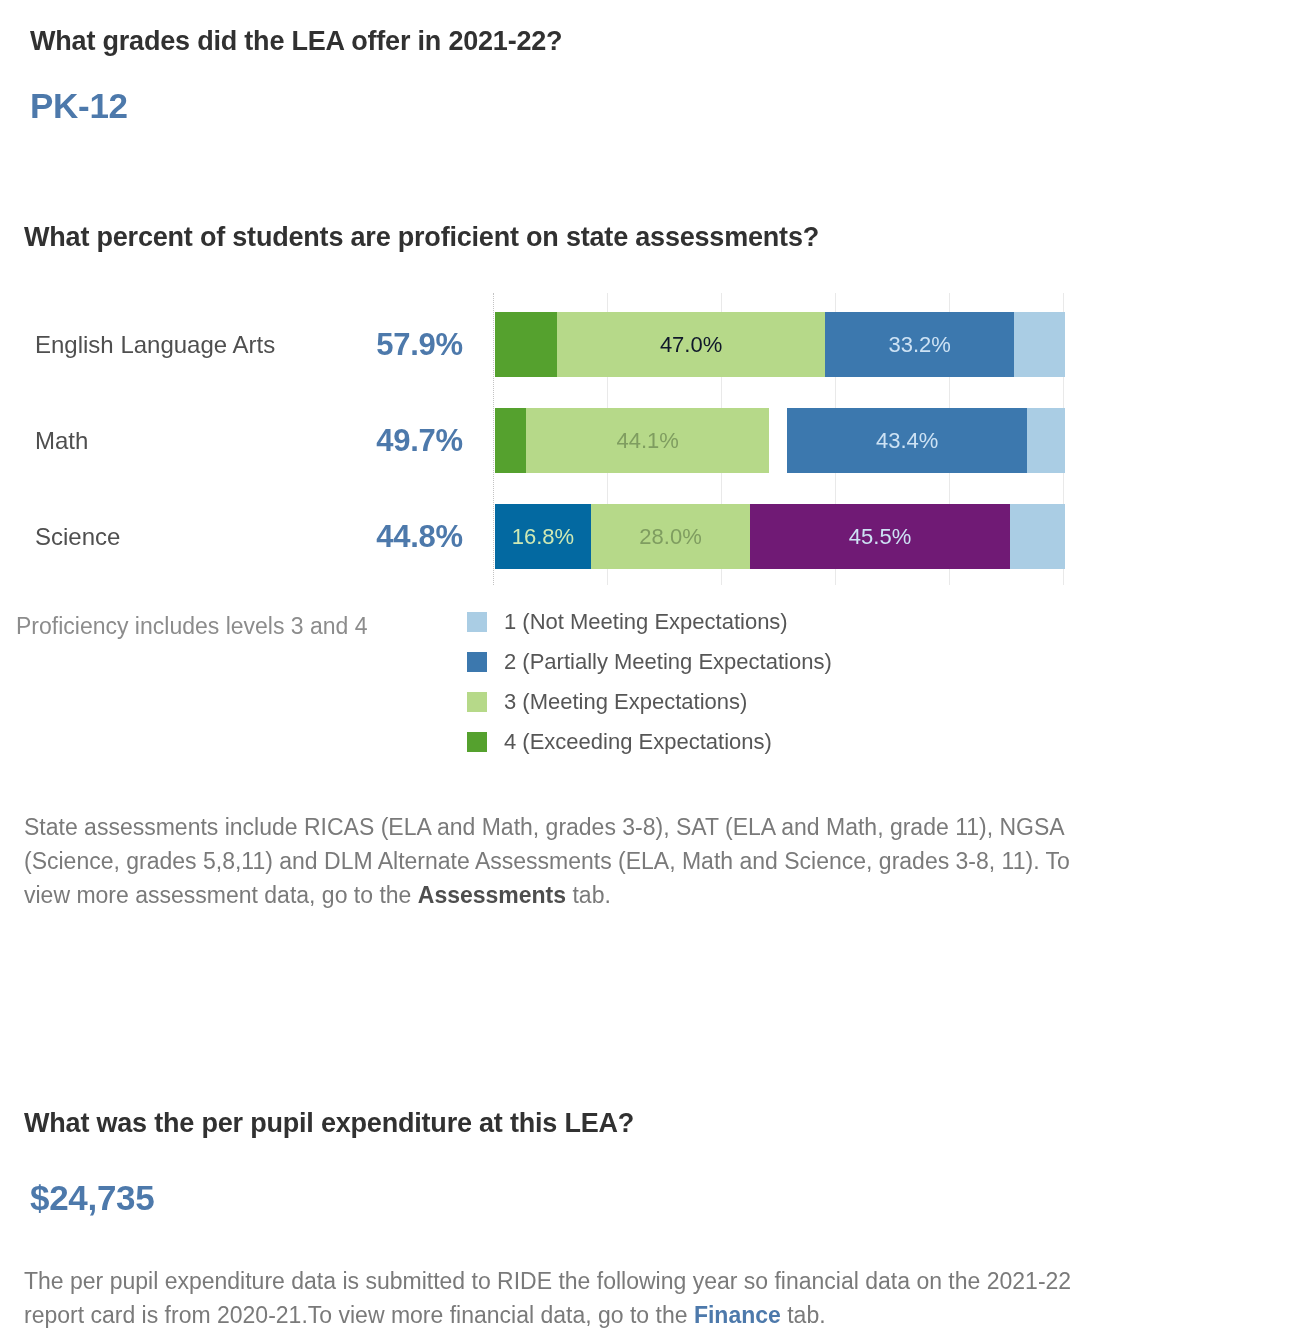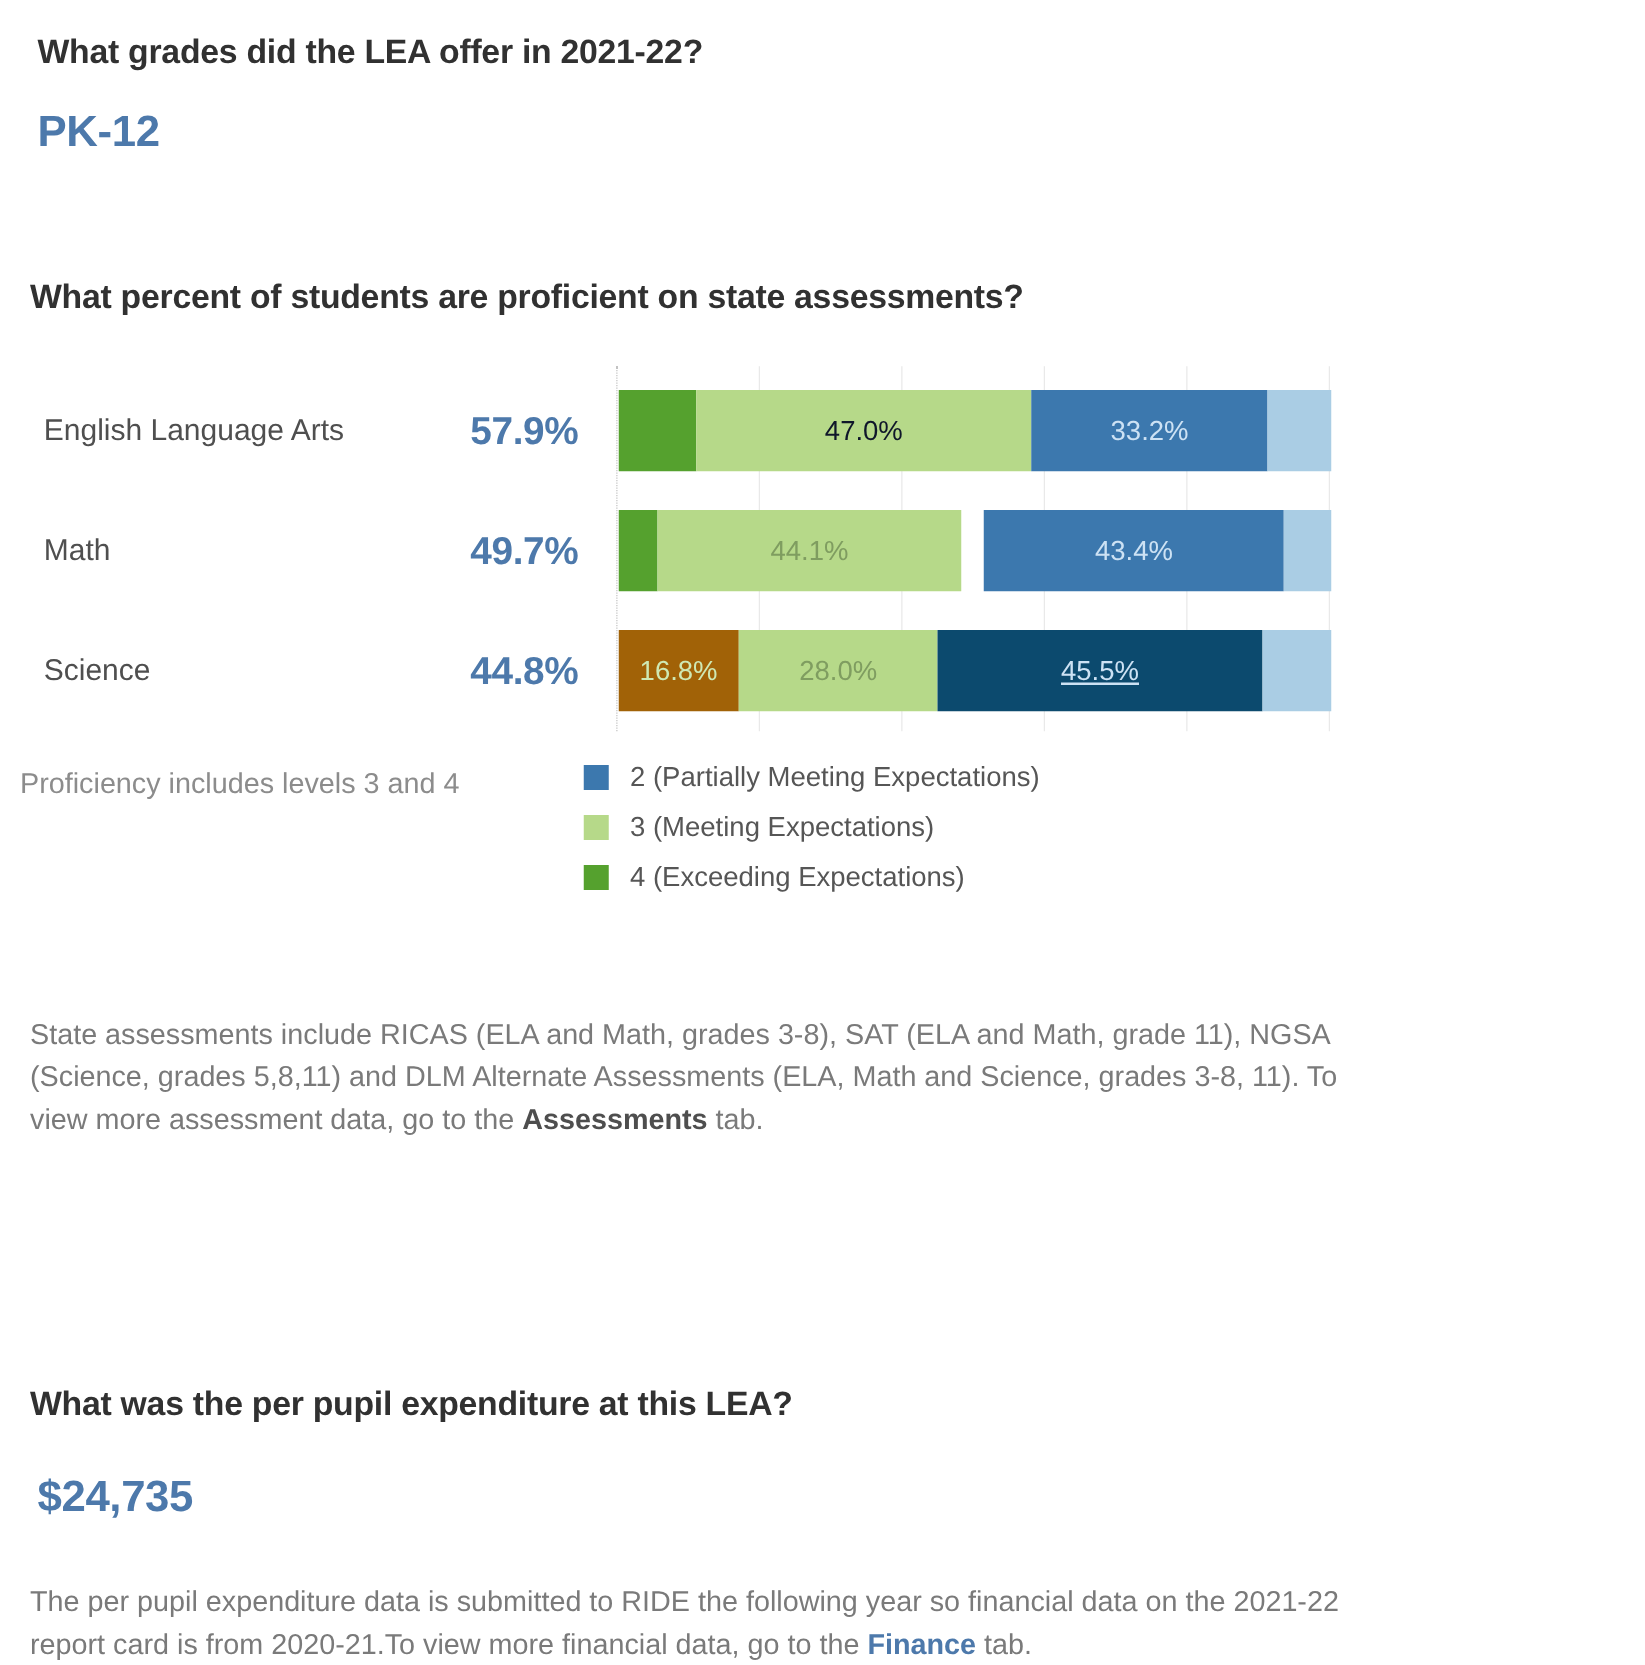--- a/index.html
+++ b/index.html
@@ -81,32 +81,36 @@
           <div class="bar-seg" style="width: 5.6%; background: rgb(85, 161, 46); color: rgb(207, 233, 180);"></div>
           <div class="bar-seg" style="width: 44.1%; background: rgb(182, 217, 137); color: rgb(127, 157, 96);">44.1%</div>
           <div class="bar-seg" style="width: 43.4%; background: rgb(60, 120, 174); color: rgb(205, 226, 244); margin-left: 18px;">43.4%</div>
           <div class="bar-seg" style="width: 6.9%; background: rgb(170, 205, 228); color: rgb(106, 138, 165);"></div>
         </div>
       </div>
       <div class="chart-row">
         <div class="cat-label">Science</div>
         <div class="row-pct">44.8%</div>
         <div class="bar-track">
-          <div class="bar-seg" style="width: 16.8%; background: #a16207; color: rgb(207, 233, 180);">16.8%</div>
+          <div class="bar-seg" style="width: 16.8%; background: #0369a1; color: rgb(207, 233, 180);">16.8%</div>
           <div class="bar-seg" style="width: 28%; background: rgb(182, 217, 137); color: rgb(127, 157, 96);">28.0%</div>
-          <div class="bar-seg" style="width: 45.5%; background: #0c4a6e; color: rgb(205, 226, 244); text-decoration: underline;">45.5%</div>
+          <div class="bar-seg" style="width: 45.5%; background: #701a75; color: rgb(205, 226, 244);">45.5%</div>
           <div class="bar-seg" style="width: 9.7%; background: rgb(170, 205, 228); color: rgb(106, 138, 165);"></div>
         </div>
       </div>
     </div>
 </div>
 
 <div class="abs" id="note-legend">
   <div class="prof-note">Proficiency includes levels 3 and 4</div>
   <div class="legend">
+      <div class="legend-item">
+        <div class="legend-swatch" style="background: rgb(170, 205, 228);"></div>
+        <div class="legend-label">1 (Not Meeting Expectations)</div>
+      </div>
       <div class="legend-item">
         <div class="legend-swatch" style="background: rgb(60, 120, 174);"></div>
         <div class="legend-label">2 (Partially Meeting Expectations)</div>
       </div>
       <div class="legend-item">
         <div class="legend-swatch" style="background: rgb(182, 217, 137);"></div>
         <div class="legend-label">3 (Meeting Expectations)</div>
       </div>
       <div class="legend-item">
         <div class="legend-swatch" style="background: rgb(85, 161, 46);"></div>

